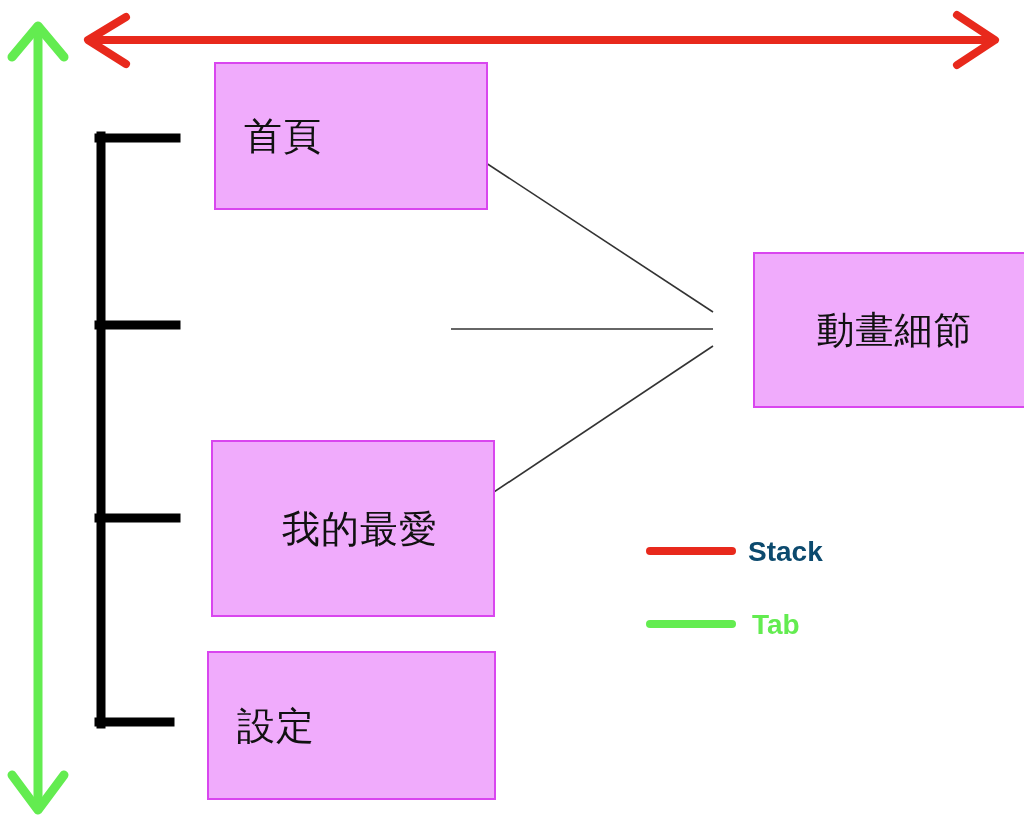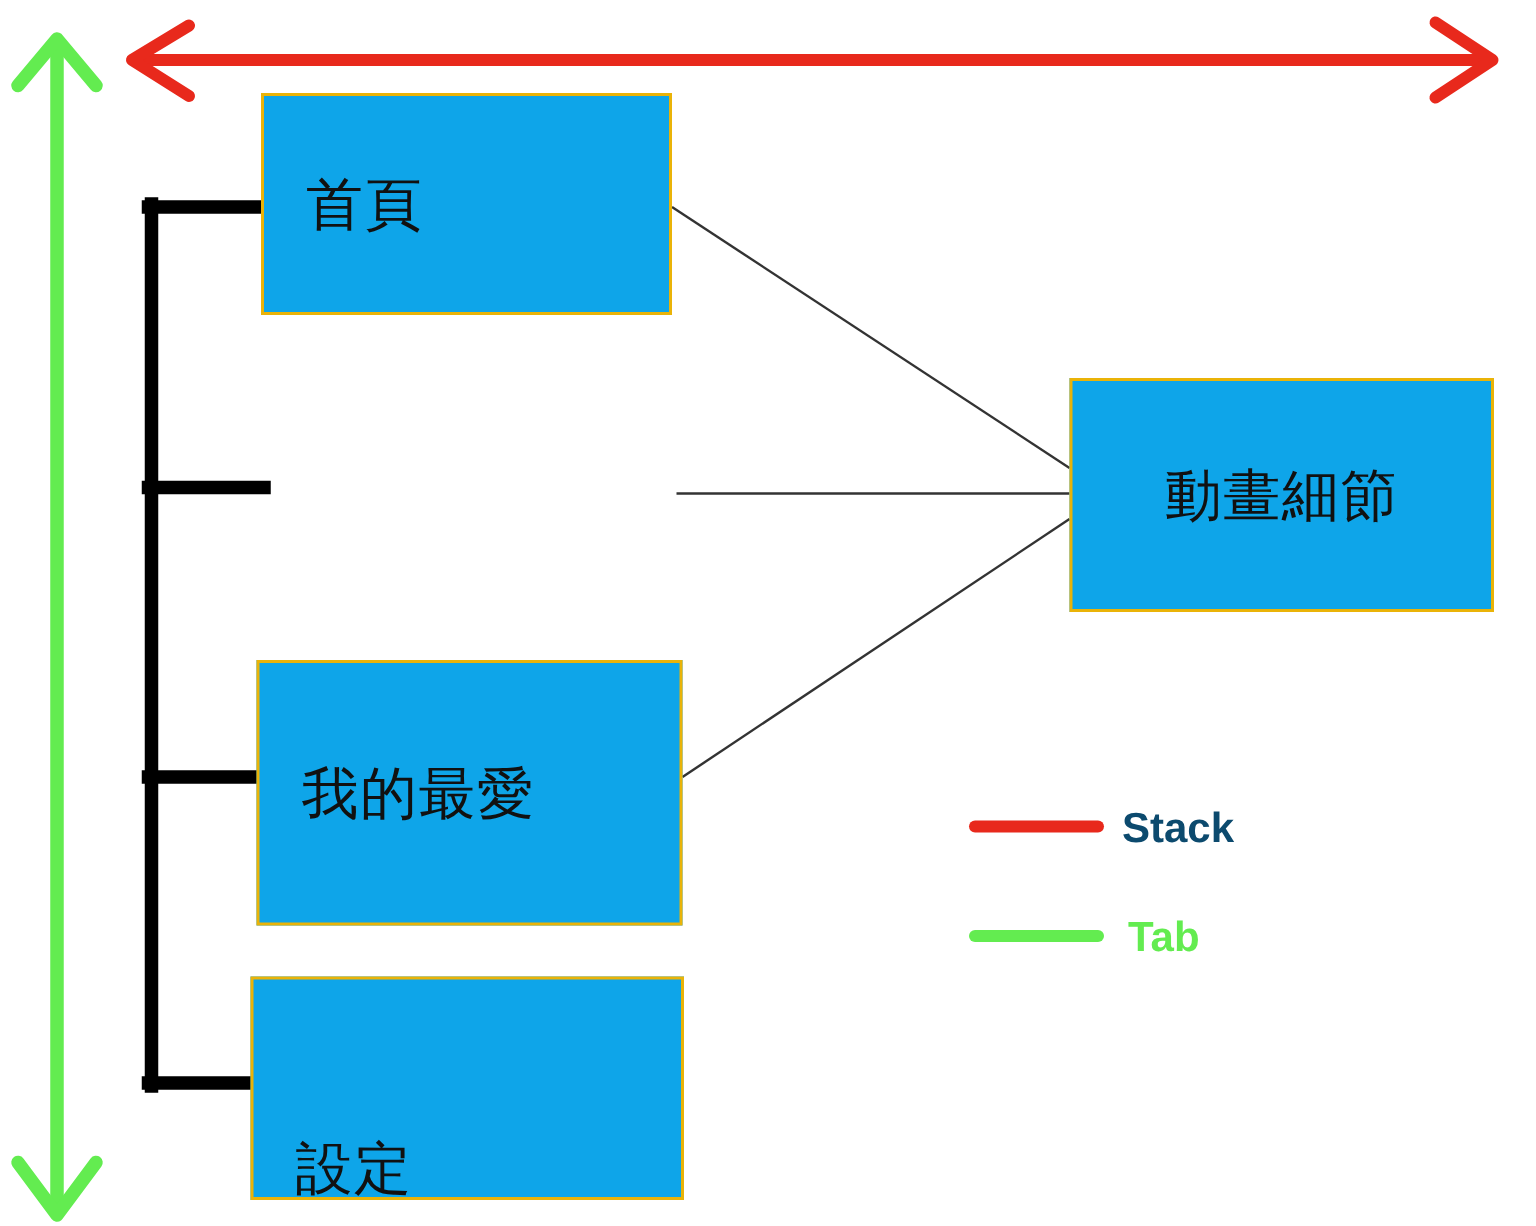--- a/index.html
+++ b/index.html
@@ -20,24 +20,25 @@
   svg.layer {
     position: absolute;
     top: 0;
     left: 0;
     width: 1024px;
     height: 817px;
   }
   .node-box {
     position: absolute;
     box-sizing: border-box;
-    border: 2px solid #eab308;
-    background: #0ea5e9;
+    border: 2px solid #d946ef;
+    background: #f0abfc;
     display: flex;
     align-items: center;
+    margin-left: 40px;
   }
   .node-label {
     font-family: "DejaVu Sans", "Liberation Sans", sans-serif;
     font-size: 38px;
     font-weight: 500;
     color: #111111;
     line-height: 1;
     white-space: nowrap;
     padding-left: 28px;
     letter-spacing: 1px;
@@ -88,25 +89,25 @@
       <line x1="650" y1="551" x2="732" y2="551" stroke="#e8291c"></line>
       <line x1="650" y1="624" x2="732" y2="624" stroke="#63ec50"></line>
     </g>
   </svg>
 
   <div class="node-box" style="left:174px; top:62px; width:274px; height:148px;">
     <span class="node-label">首頁</span>
   </div>
 
 
-  <div class="node-box" style="left:171px; top:440px; width:284px; height:177px;">
+  <div class="node-box" style="left:171px; top:440px; width:284px; height:177px;padding-left:41px;">
     <span class="node-label">我的最愛</span>
   </div>
 
-  <div class="node-box" style="left:167px; top:651px; width:289px; height:149px;align-items:flex-end;">
+  <div class="node-box" style="left:167px; top:651px; width:289px; height:149px;">
     <span class="node-label">設定</span>
   </div>
 
   <div class="node-box" style="left:713px; top:252px; width:283px; height:156px; justify-content:center;">
     <span class="node-label" style="padding-left:0;">動畫細節</span>
   </div>
 
   <div class="legend-label" style="left:748px; top:536px; color:#0c4a6e;">Stack</div>
 
   <div class="legend-label" style="left:752px; top:609px; color:#63ec50;">Tab</div>

